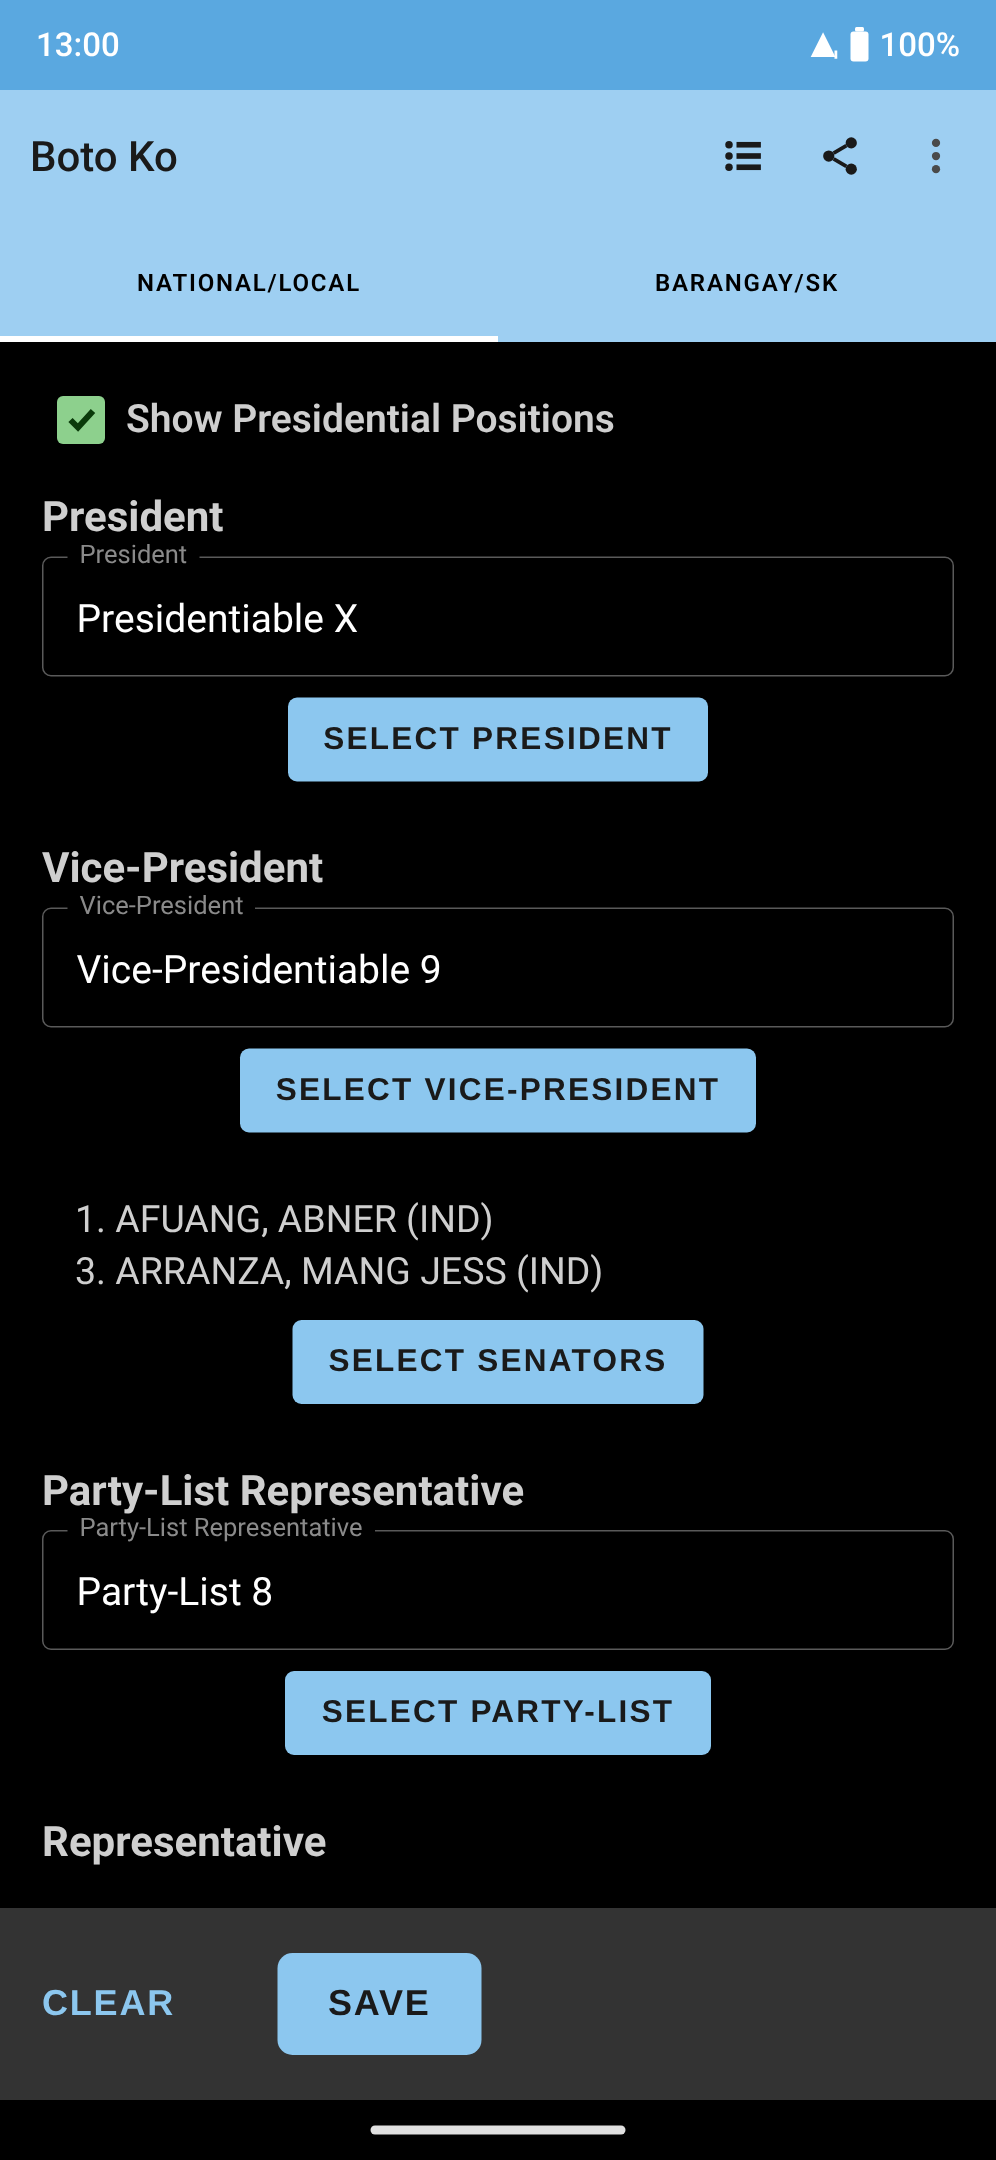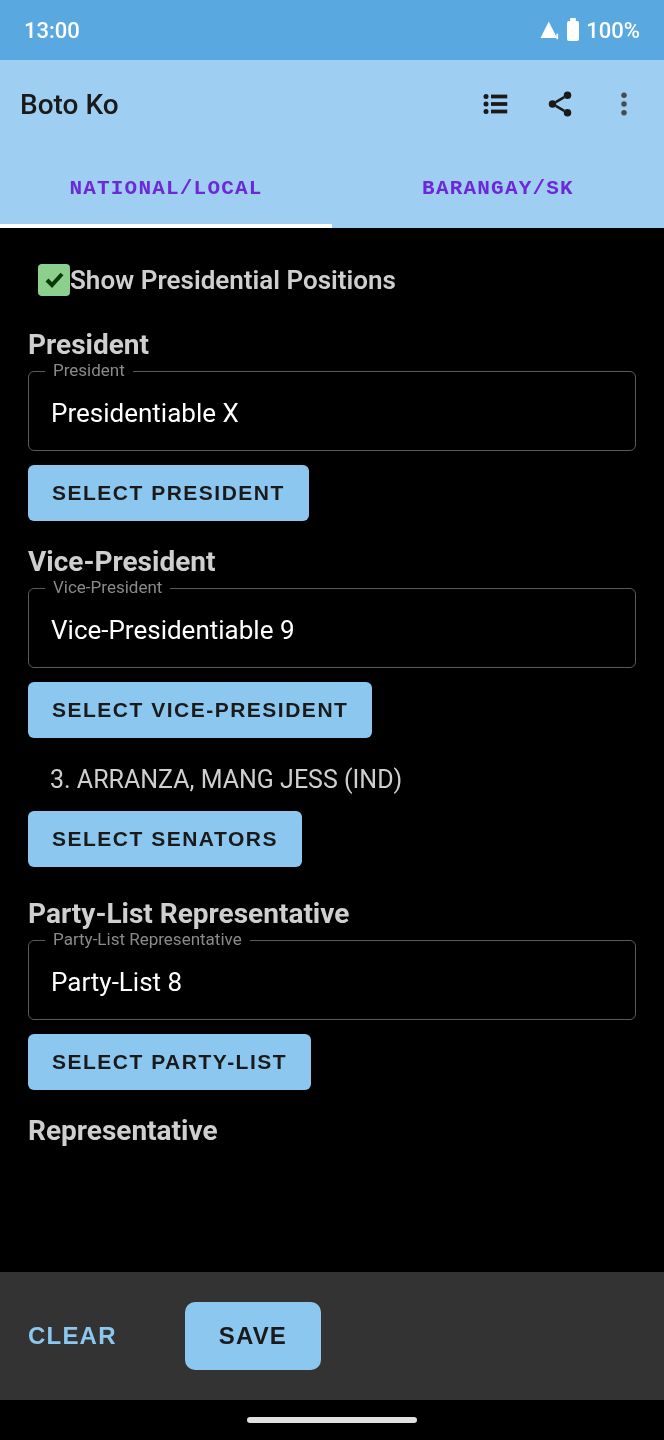--- a/index.html
+++ b/index.html
@@ -37,46 +37,46 @@
 .tabs {
   background: #9ecff2;
   display: flex;
   height: 80px;
 }
 .tab {
   flex: 1;
   display: flex;
   align-items: center;
   justify-content: center;
-  font-size: 21px;
+  font-size: 16px;
   font-weight: 600;
   letter-spacing: 1.2px;
-  color: #6d28d9;
+  color: #000000;
   cursor: pointer;
   position: relative;
-  font-family: Liberation Mono, monospace;
 }
 .tab.active::after {
   content: '';
   position: absolute;
   bottom: 0;
   left: 0;
   right: 0;
   height: 4px;
   background: #fff;
 }
 .content {
   background: #000;
   padding: 36px 28px 0 28px;
   height: 1044px;
   overflow: hidden;
 }
 .checkbox-row {
   display: flex;
   align-items: center;
+  gap: 14px;
   margin-bottom: 32px;
   padding-left: 10px;
   text-align: right;
 }
 .checkbox {
   width: 32px;
   height: 32px;
   background: #8dd08d;
   border-radius: 4px;
   display: flex;
@@ -96,21 +96,21 @@
 .field-legend {
   position: absolute;
   top: -12px;
   left: 16px;
   background: #000;
   padding: 0 8px;
   color: #8a8a8a;
   font-size: 17px;
 }
 .field-value { color: #fff; font-size: 26px; }
-.btn-row { display: flex; margin-bottom: 24px; }
+.btn-row { display: flex; justify-content: center; margin-bottom: 41px; }
 .btn {
   background: #8cc7ef;
   color: #1a1a1a;
   border: none;
   border-radius: 6px;
   padding: 16px 24px;
   font-size: 21px;
   font-weight: 600;
   letter-spacing: 1.5px;
   cursor: pointer;
@@ -245,20 +245,21 @@
       <span class="field-legend">Vice-President</span>
       <div class="field-value">Vice-Presidentiable 9</div>
     </div>
     <div class="btn-row">
       <button class="btn">SELECT VICE-PRESIDENT</button>
     </div>
   </div>
 
   <div>
     <div class="senator-list">
+      <div>1. AFUANG, ABNER (IND)</div>
       <div>3. ARRANZA, MANG JESS (IND)</div>
     </div>
     <div class="btn-row">
       <button class="btn">SELECT SENATORS</button>
     </div>
   </div>
 
   <div style="margin-top:30px;">
     <div class="section-title">Party-List Representative</div>
     <div class="field-box">

